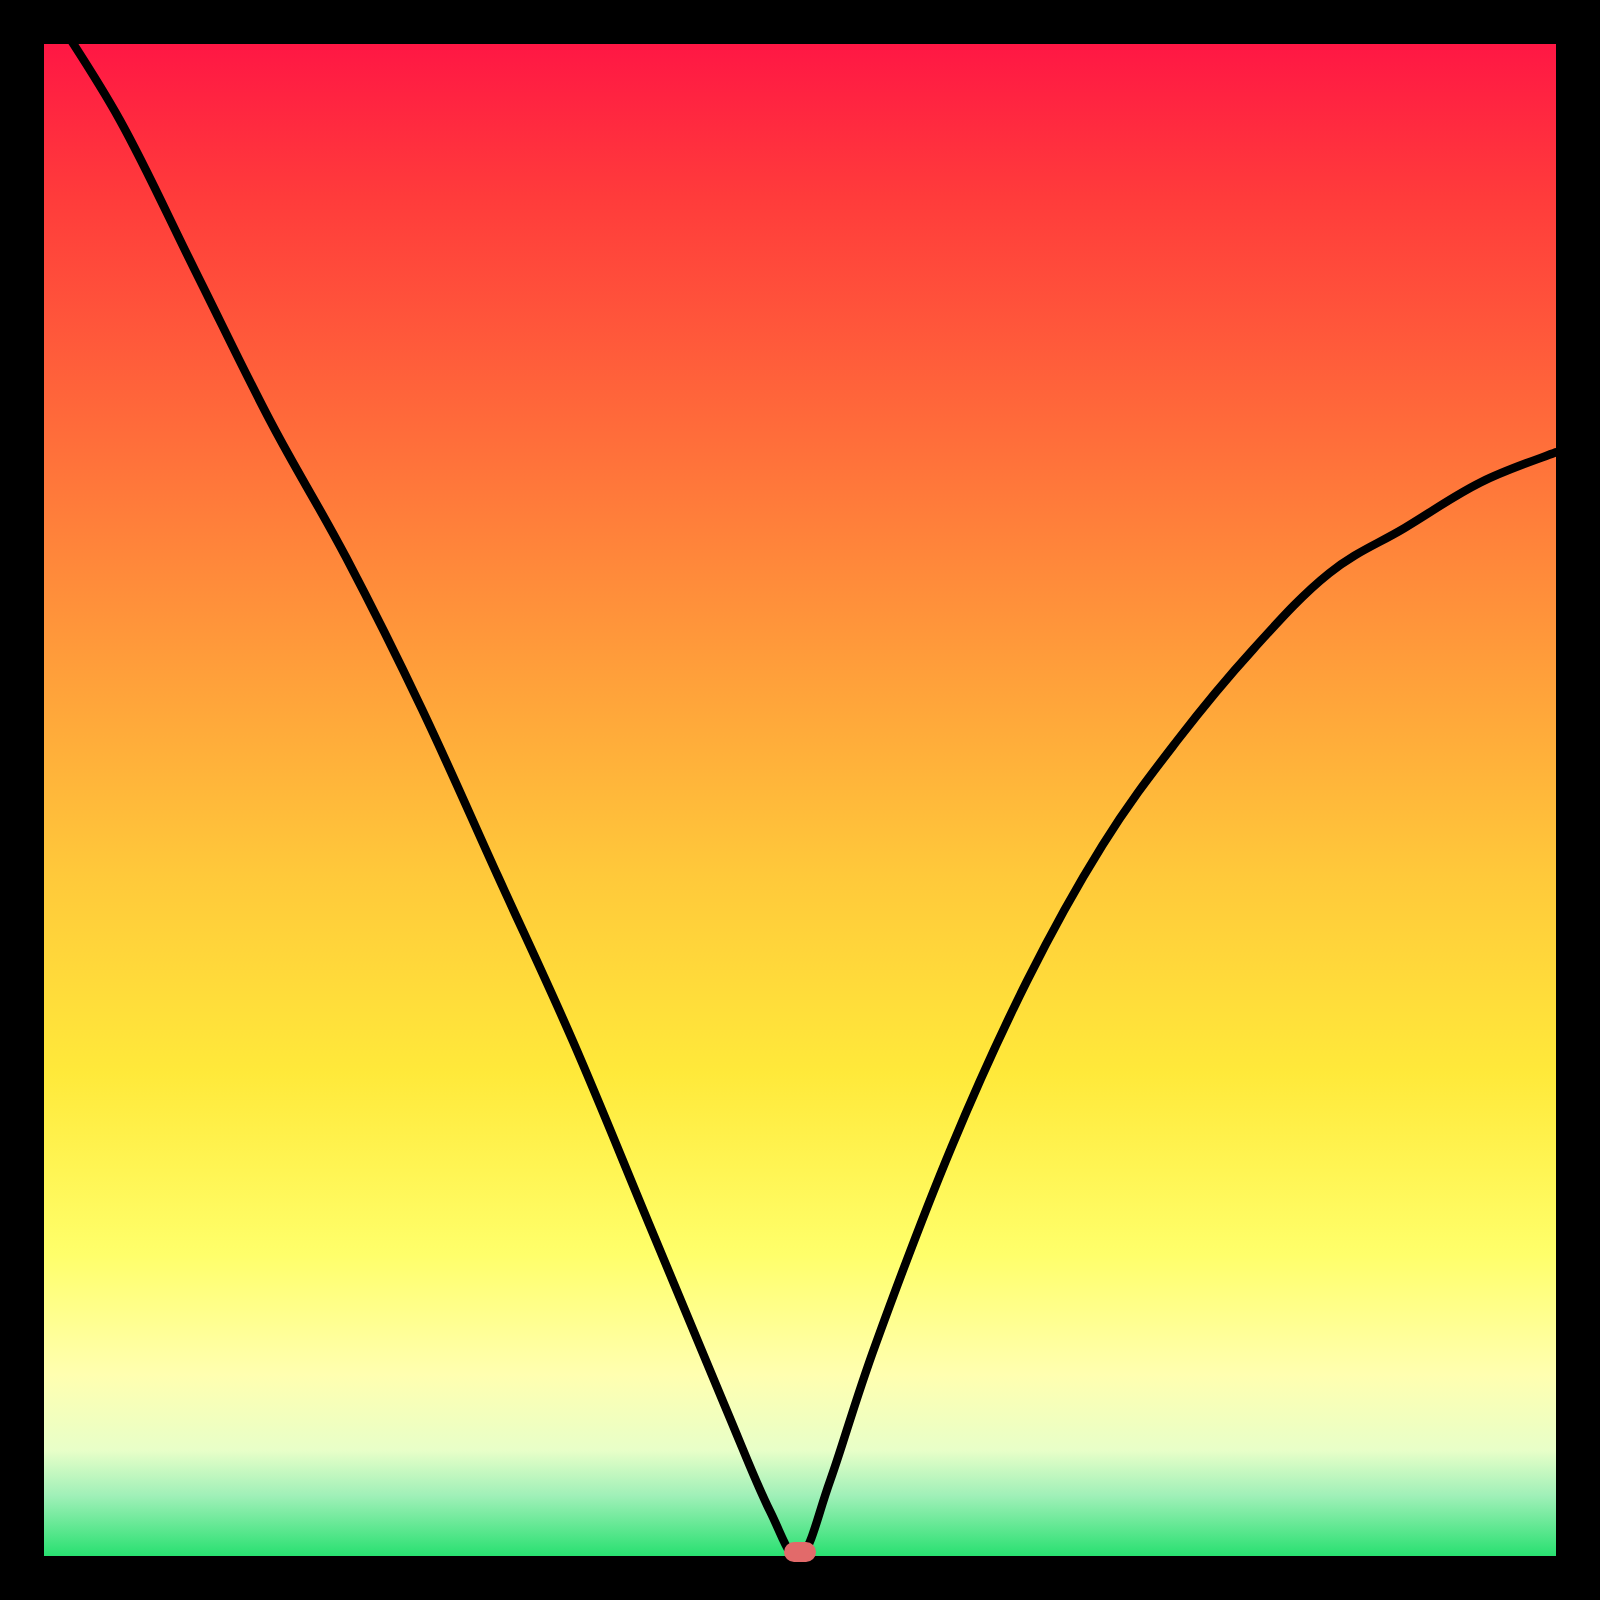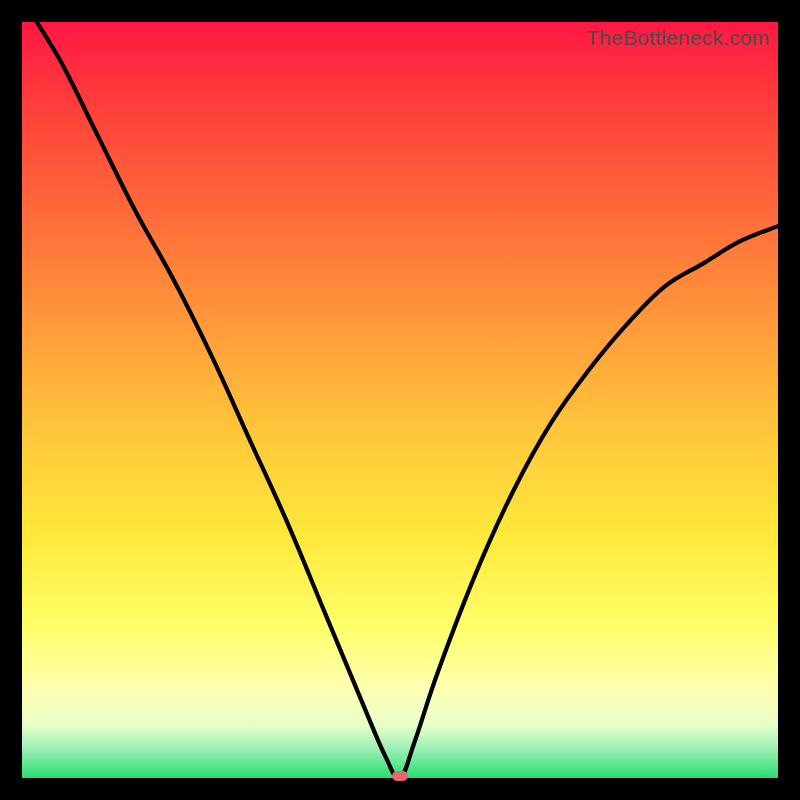--- a/index.html
+++ b/index.html
@@ -63,21 +63,20 @@
     background: #e26a6a;
     border-radius: 5px;
   }
 </style>
 </head>
 <body>
 
 <div class="frame">
   <div class="plot">
 
-    <div class="watermark">TheBottleneck.com</div>
 
     <svg class="curve" viewBox="0 0 756 756" preserveAspectRatio="none">
       <path id="curve-path" fill="none" stroke="#000" stroke-width="4.2" stroke-linecap="round" stroke-linejoin="round" d="M 0 -22.680000000000064 C 6.804 -11.79360000000004, 24.192000000000004 13.305600000000062, 37.800000000000004 37.80000000000007 C 51.408 62.294400000000074, 61.99200000000001 86.184, 75.60000000000001 113.39999999999998 C 89.20800000000001 140.61599999999996, 99.79199999999999 163.1448, 113.39999999999999 189 C 127.008 214.8552, 137.592 231.18479999999997, 151.20000000000002 257.03999999999996 C 164.80800000000002 282.89519999999993, 175.392 304.0632, 189 332.64 C 202.608 361.2168, 213.19199999999998 385.86240000000004, 226.79999999999998 415.8 C 240.408 445.7376, 250.99199999999996 467.66159999999996, 264.59999999999997 498.96 C 278.20799999999997 530.2583999999999, 288.79200000000003 557.0208, 302.40000000000003 589.6800000000001 C 316.00800000000004 622.3392000000001, 329.3136 654.5448, 340.2 680.4 C 351.08639999999997 706.2552, 356.076 719.712, 362.88 733.32 C 369.68399999999997 746.9280000000001, 372.5568 758.7216, 378 756 C 383.4432 753.2784, 386.31600000000003 737.2512, 393.12 718.2 C 399.924 699.1488, 404.91360000000003 680.0975999999999, 415.8 650.16 C 426.6864 620.2224, 439.99199999999996 584.5391999999999, 453.59999999999997 551.88 C 467.20799999999997 519.2208, 477.79200000000003 495.936, 491.40000000000003 468.71999999999997 C 505.00800000000004 441.50399999999996, 515.592 422.4528, 529.1999999999999 400.68 C 542.8079999999999 378.9072, 553.3919999999999 365.4504, 567 347.76 C 580.6080000000001 330.0696, 591.192 317.3688, 604.8000000000001 302.40000000000003 C 618.4080000000001 287.43120000000005, 628.9920000000001 275.4864, 642.6 264.59999999999997 C 656.208 253.71359999999996, 666.792 250.08479999999994, 680.4 241.91999999999996 C 694.0079999999999 233.75519999999997, 704.5919999999999 226.044, 718.1999999999999 219.24 C 731.808 212.436, 749.196 206.8416, 756 204.12"></path>
     </svg>
 
     <div class="dot" id="marker" style="left: 370px; top: 749px;"></div>
 
   </div>
 </div>
 

